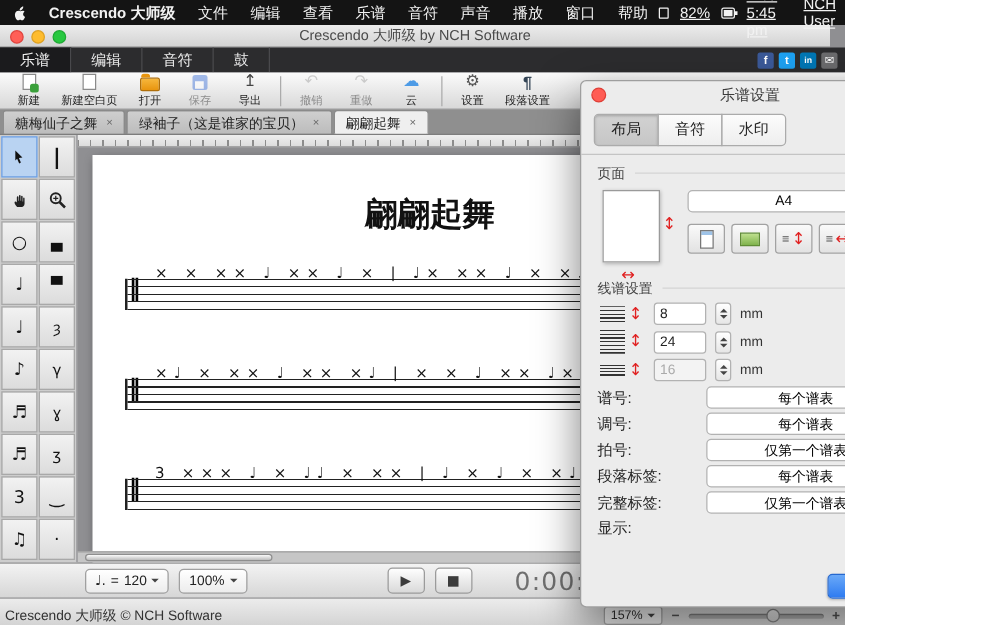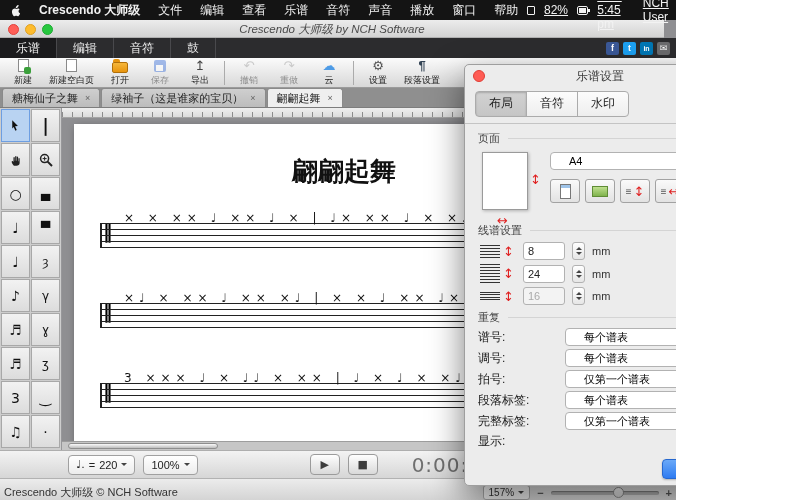--- a/index.html
+++ b/index.html
@@ -14,21 +14,21 @@
   .mb-item { padding:0 9px; line-height:20px; white-space:nowrap; }
   .mb-item.app { font-weight:bold; }
   .mb-right { margin-left:auto; display:flex; align-items:center; gap:9px; padding-right:2px;text-decoration:underline; }
   .disp-ic { width:13px; height:9px; border:1px solid #f2f2f2; border-radius:1px; }
   .bat { width:20px; height:9px; border:1px solid #f2f2f2; border-radius:2px; position:relative; }
   .bat::after { content:""; position:absolute; right:-3px; top:2px; width:2px; height:3px; background:#f2f2f2; }
   .bat i { position:absolute; left:1px; top:1px; bottom:1px; width:80%; background:#f2f2f2; display:block; }
   .mb-ic svg { display:block; }
 
   
-  .titlebar { position:absolute; top:20px; left:0; right:12px; height:18px; background:linear-gradient(#ececec,#d3d3d3); border-bottom:1px solid #b0b0b0;font-style:italic; }
+  .titlebar { position:absolute; top:20px; left:0; right:12px; height:18px; background:linear-gradient(#ececec,#d3d3d3); border-bottom:1px solid #b0b0b0; }
   .tl { position:absolute; top:4px; width:11px; height:11px; border-radius:50%; }
   .tl.r { left:8px;  background:#ff5f57; border:1px solid #e0443e; }
   .tl.y { left:25px; background:#febc2e; border:1px solid #dea123; }
   .tl.g { left:42px; background:#28c840; border:1px solid #1eaa33; }
   .wtitle { text-align:center; line-height:18px; font-size:11.5px; color:#4a4a4a; }
 
   
   .ribbontabs { position:absolute; top:38px; left:0; right:0; height:20px; background:#2c2c2e; display:flex; color:#ececec; font-size:12px; }
   .rtab { padding:0 16px; line-height:20px; border-right:1px solid #49494c; }
   .rtab.active { background:#1b1b1d; }
@@ -121,21 +121,21 @@
   .sect { display:flex; align-items:center; gap:8px; font-size:11px; color:#444; margin:5px 0 3px; white-space:nowrap; }
   .sect::after { content:""; flex:1; height:1px; background:#d4d4d4; }
   .page-flex { display:flex; gap:22px; padding:3px 0 8px 4px; }
   .pv-wrap { position:relative; width:46px; height:58px; }
   .pagebox { width:46px; height:58px; background:#fff; border:1px solid #9a9a9a; box-shadow:1px 1px 3px rgba(0,0,0,.25); }
   .redar { color:#e02020; font-family:"DejaVu Sans",sans-serif; font-size:13px; }
   .pv-v { position:absolute; right:-13px; top:20px; }
   .pv-h { position:absolute; left:15px; bottom:-18px; }
   .page-right { flex:1; }
   .mselect { display:flex; align-items:center; height:18px; background:#fff; border:1px solid #b2b2b2; border-radius:4px; font-size:11px; overflow:hidden; }
-  .msel-val { flex:1; padding-left:18px; white-space:nowrap; overflow:hidden; }
+  .msel-val { flex:1; padding-left:18px; white-space:nowrap; overflow:hidden;text-align:center; }
   .msel-caret { width:16px; align-self:stretch; background:linear-gradient(#71aefa,#2e7bf1); display:flex; flex-direction:column; align-items:center; justify-content:center; gap:1.5px; border-radius:0 3px 3px 0; }
   .page-right .mselect { width:152px; }
   .page-btns { display:flex; gap:5px; margin-top:9px; }
   .pbtn { width:30px; height:24px; border:1px solid #a2a2a2; border-radius:3px; background:linear-gradient(#fafafa,#e2e2e2); display:flex; align-items:center; justify-content:center; gap:2px; font-size:11px; }
   .thumb-p { width:11px; height:15px; background:#fff; border:1px solid #777; box-shadow:inset 0 3px 0 #9ec3e8; }
   .thumb-l { width:16px; height:11px; background:linear-gradient(#bfe08e,#7fb34c); border:1px solid #5f8c35; }
   .pb-lines { font-size:10px; color:#555; }
   .srow { display:flex; align-items:center; gap:7px; margin:4px 0 4px 2px; }
   .icwrap { width:36px; display:flex; align-items:center; gap:3px; }
   .ms-s { width:20px; height:13px; background:repeating-linear-gradient(to bottom,#333 0,#333 1px,transparent 1px,transparent 3px); }
@@ -367,21 +367,21 @@
       <button class="rp-btn">
           <i class="ministaff"></i>
         </button>
     </div>
   </div>
 
   <div class="transport">
     <div class="pill">
       <span class="mus">♩.</span>
       <span>=</span>
-      <span>220</span>
+      <span>120</span>
       <i class="tri-d dark"></i>
     </div>
     <div class="pill">
       <span>100%</span>
       <i class="tri-d dark"></i>
     </div>
     <button class="tr-btn first">
         <span class="mus">▶</span>
       </button>
     <button class="tr-btn">
@@ -484,21 +484,20 @@
             <span class="redar">↕</span>
           </span>
         <input class="numin" disabled="" value="16" style="">
         <span class="stepper">
             <i class="tri-u dark"></i>
             <i class="tri-d dark"></i>
           </span>
         <span class="unit">mm</span>
       </div>
 
-      <div class="sect">重复</div>
       <div class="drow">
         <span class="dlabel">谱号:</span>
         <div class="mselect">
           <span class="msel-val">每个谱表</span>
           <span class="msel-caret">
               <i class="tri-u"></i>
               <i class="tri-d"></i>
             </span>
         </div>
       </div>

